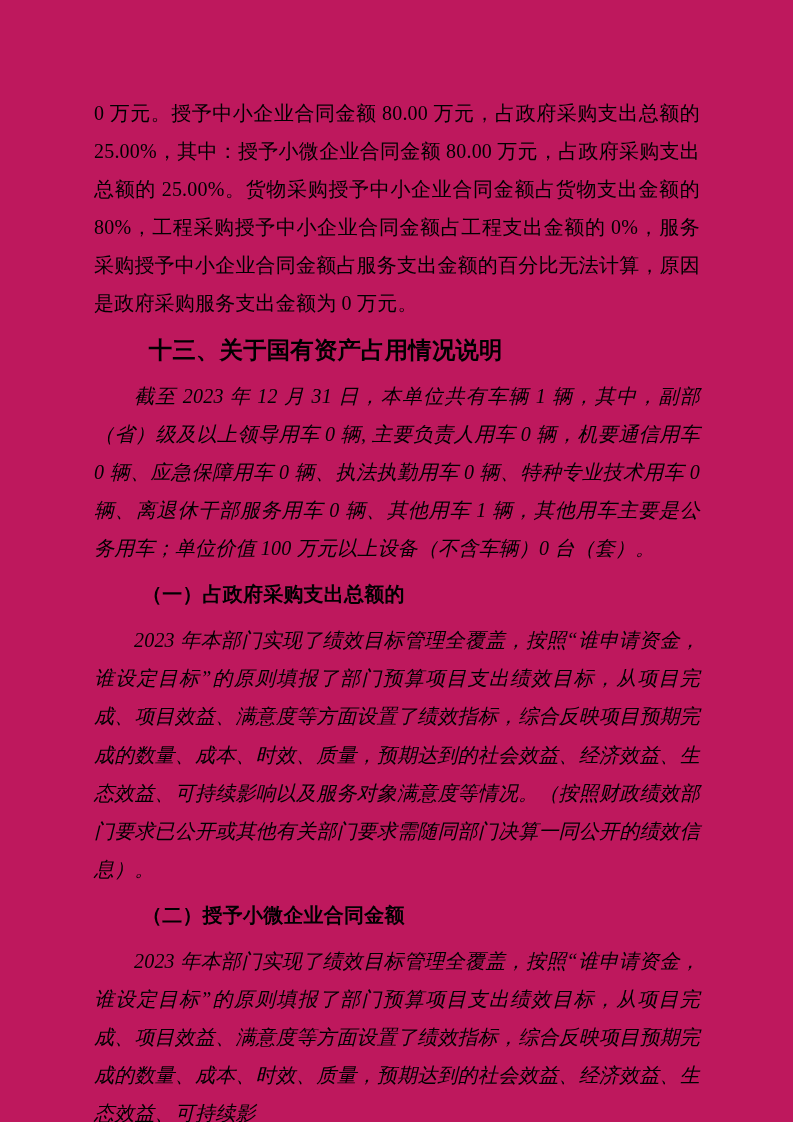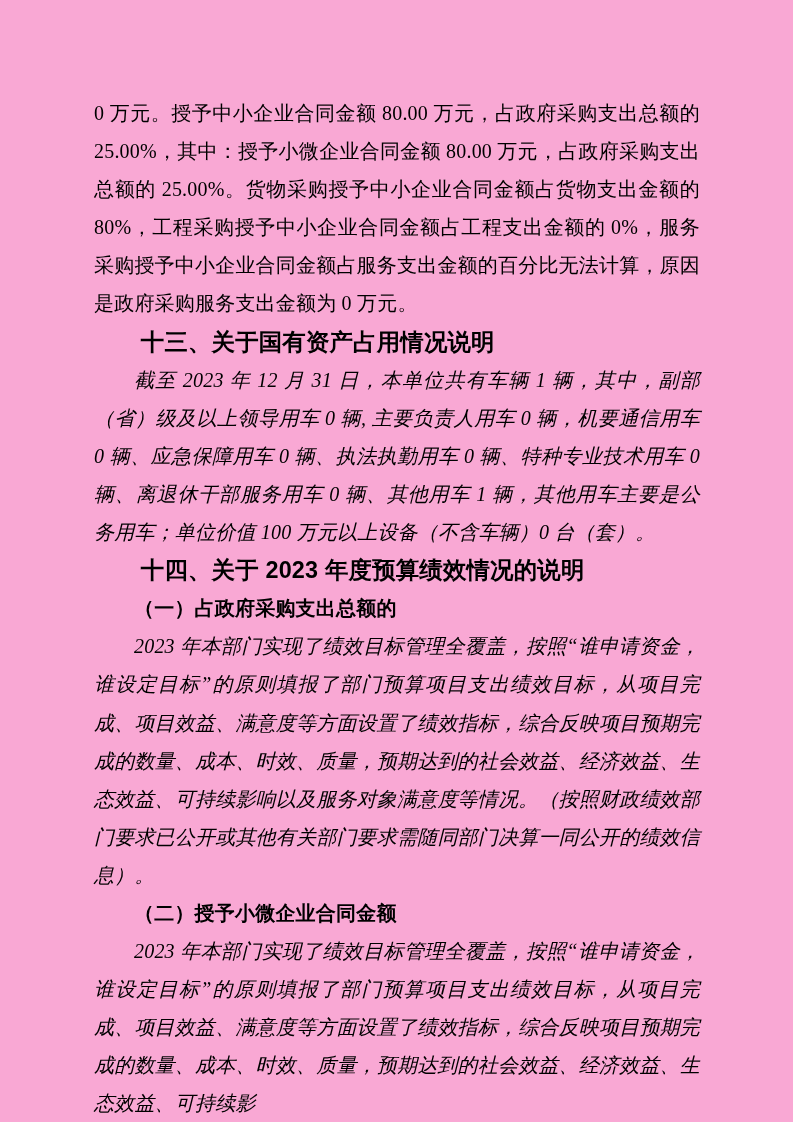--- a/index.html
+++ b/index.html
@@ -4,21 +4,21 @@
 <style>
   html, body {
     margin: 0;
     padding: 0;
     background: #ffffff;
   }
   .page {
     position: relative;
     width: 793px;
     height: 1122px;
-    background: #f9a8d4;
+    background: #be185d;
     overflow: hidden;
   }
   .content {
     position: absolute;
     left: 94px;
     top: 94px;
     width: 606px;
     color: #000000;
     font-size: 20px;
     line-height: 38.1px;
@@ -29,40 +29,39 @@
   .para {
     margin: 0;
     font-family: "Liberation Serif", "DejaVu Serif", serif;
     font-weight: 400;
   }
   .para.indent {
     text-indent: 2em;
     font-style: italic;
   }
   .heading {
-    margin: 0;
+    margin: 8px;
     text-indent: 2em;
     font-family: "Liberation Sans", "DejaVu Sans", sans-serif;
     font-weight: 700;
     text-align: left;
   }
 </style>
 </head>
 <body>
 
 <div class="page">
   <div class="content">
 
     <p class="para">0 万元。授予中小企业合同金额 80.00 万元，占政府采购支出总额的 25.00%，其中：授予小微企业合同金额 80.00 万元，占政府采购支出总额的 25.00%。货物采购授予中小企业合同金额占货物支出金额的 80%，工程采购授予中小企业合同金额占工程支出金额的 0%，服务采购授予中小企业合同金额占服务支出金额的百分比无法计算，原因是政府采购服务支出金额为 0 万元。</p>
 
     <h3 class="heading">十三、关于国有资产占用情况说明</h3>
 
     <p class="para indent">截至 2023 年 12 月 31 日，本单位共有车辆 1 辆，其中，副部（省）级及以上领导用车 0 辆, 主要负责人用车 0 辆，机要通信用车 0 辆、应急保障用车 0 辆、执法执勤用车 0 辆、特种专业技术用车 0 辆、离退休干部服务用车 0 辆、其他用车 1 辆，其他用车主要是公务用车；单位价值 100 万元以上设备（不含车辆）0 台（套）。</p>
 
-    <h3 class="heading">十四、关于 2023 年度预算绩效情况的说明</h3>
 
     <h4 class="heading">（一）占政府采购支出总额的</h4>
 
     <p class="para indent">2023 年本部门实现了绩效目标管理全覆盖，按照“谁申请资金，谁设定目标”的原则填报了部门预算项目支出绩效目标，从项目完成、项目效益、满意度等方面设置了绩效指标，综合反映项目预期完成的数量、成本、时效、质量，预期达到的社会效益、经济效益、生态效益、可持续影响以及服务对象满意度等情况。（按照财政绩效部门要求已公开或其他有关部门要求需随同部门决算一同公开的绩效信息）。</p>
 
     <h4 class="heading">（二）授予小微企业合同金额</h4>
 
     <p class="para indent">2023 年本部门实现了绩效目标管理全覆盖，按照“谁申请资金，谁设定目标”的原则填报了部门预算项目支出绩效目标，从项目完成、项目效益、满意度等方面设置了绩效指标，综合反映项目预期完成的数量、成本、时效、质量，预期达到的社会效益、经济效益、生态效益、可持续影</p>
 
   </div>

